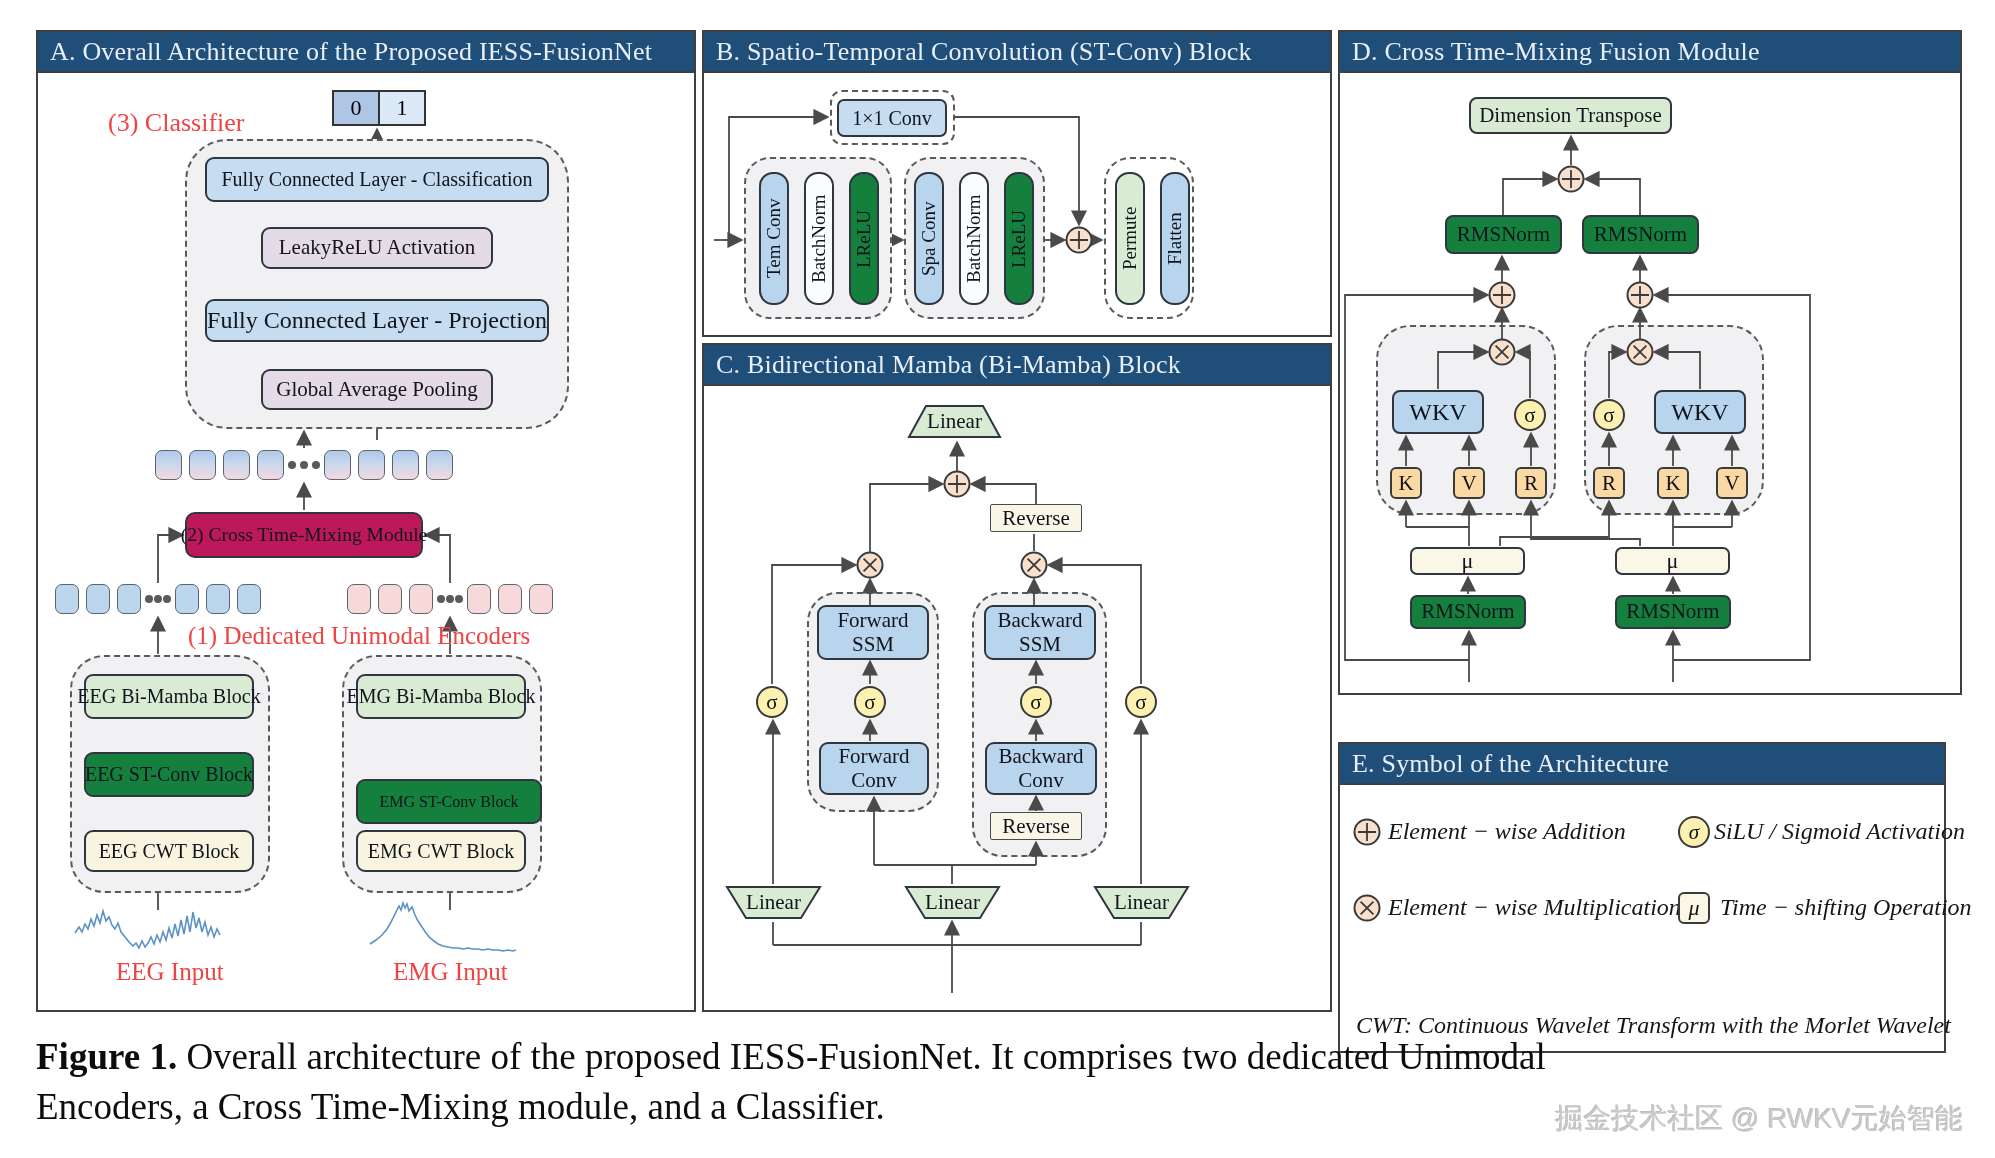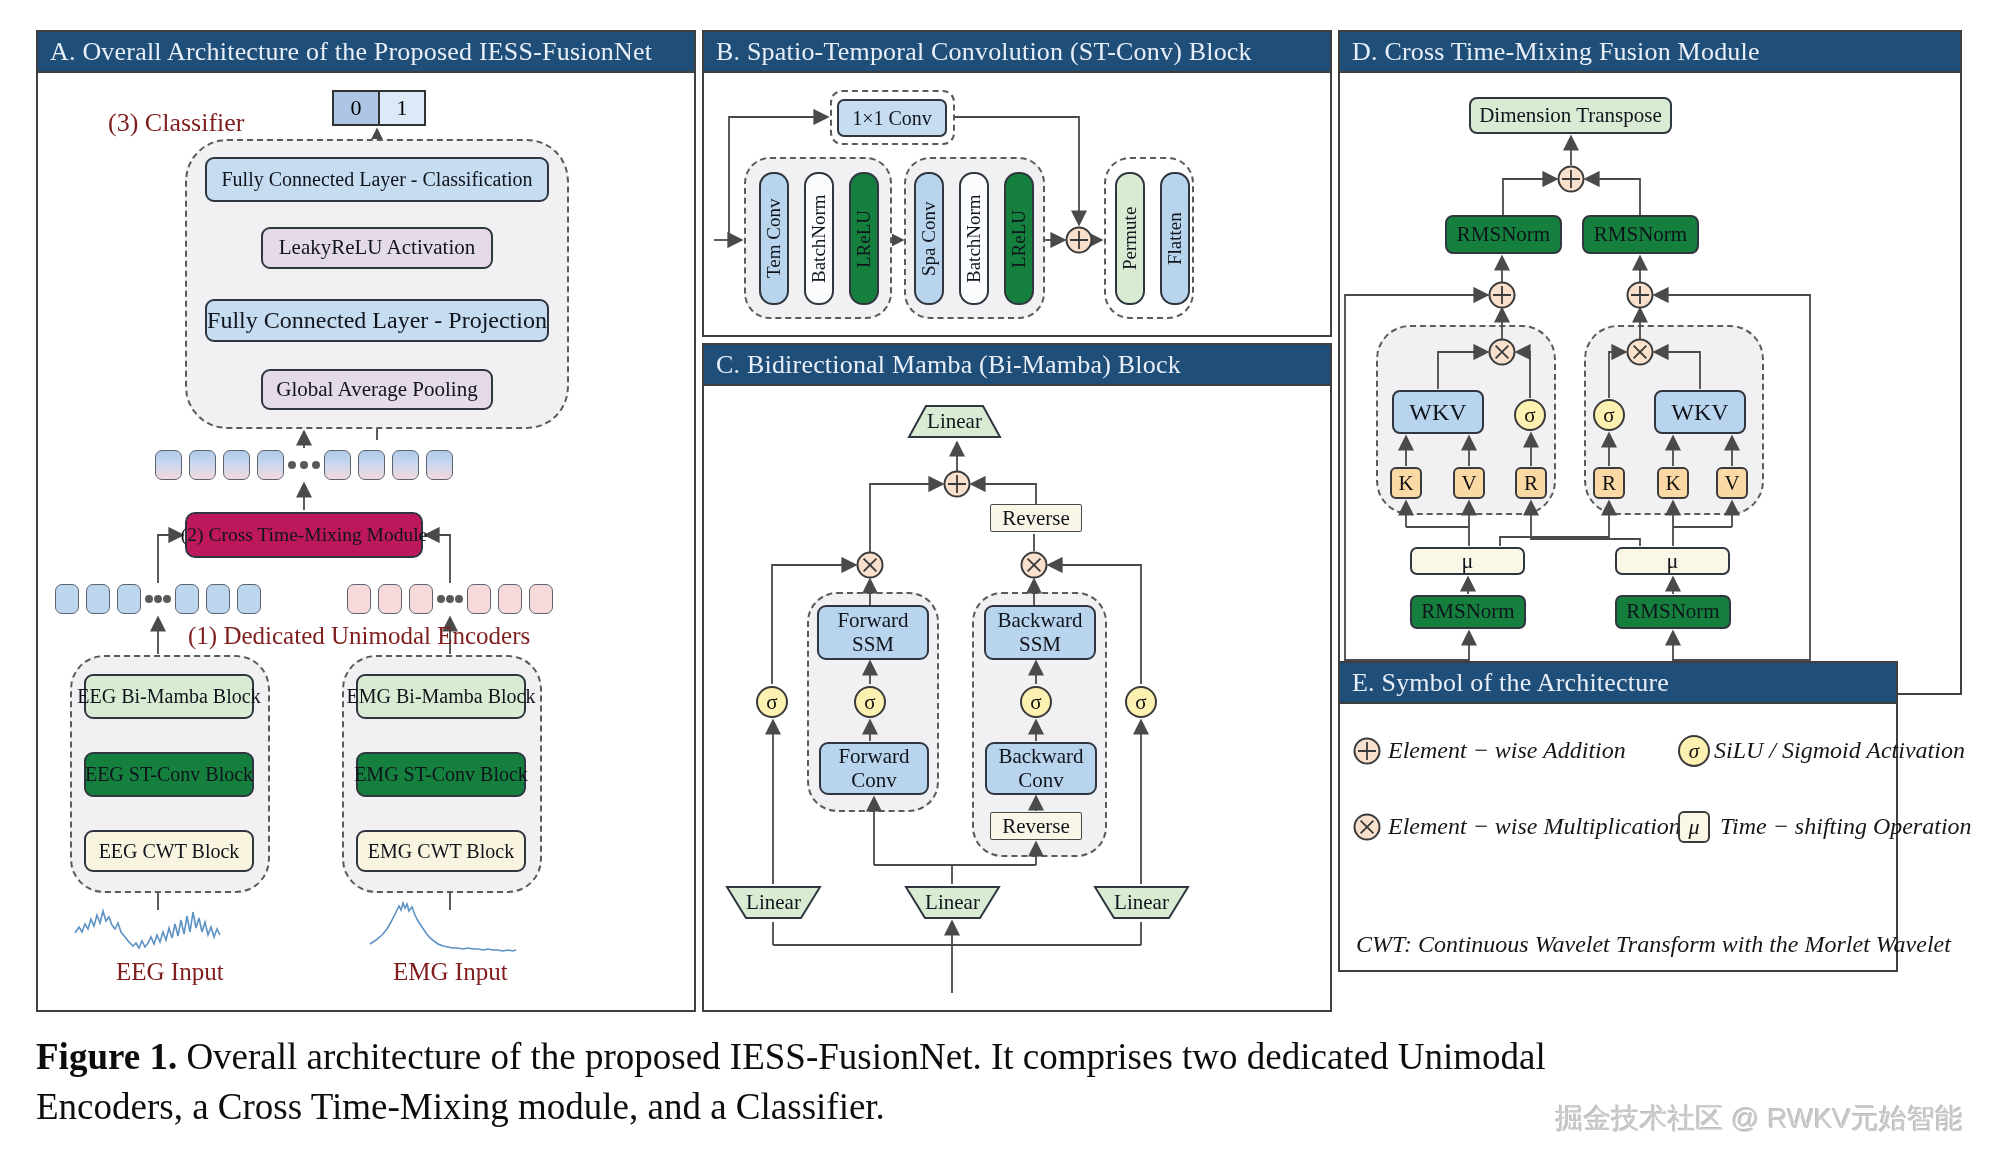--- a/index.html
+++ b/index.html
@@ -10,21 +10,21 @@
          border-bottom:2px solid #3f3f3f;box-sizing:border-box;}
   .wires{position:absolute;inset:0;pointer-events:none;}
   .box{position:absolute;box-sizing:border-box;border:2px solid #2f3640;border-radius:9px;
        display:flex;align-items:center;justify-content:center;text-align:center;
        font-size:21px;color:#10141c;line-height:1.12;}
   .nowrap{white-space:nowrap;}
   .blue{background:#c6ddf1;} .blue2{background:#b9d4ed;} .lav{background:#e4dbe6;}
   .lav2{background:#15803d;} .green{background:#d9ecd3;} .cream{background:#f8f4df;}
   .cream2{background:#faf7e6;} .orange{background:#be185d;} .whitebg{background:#fbfcfd;}
   .dashed{position:absolute;box-sizing:border-box;background:#f1f1f4;border:2px dashed #5a5a5a;}
-  .lbl{position:absolute;color:#7f1d1d;font-size:25px;white-space:nowrap;}
+  .lbl{position:absolute;color:#ef4444;font-size:25px;white-space:nowrap;}
   .vpill{position:absolute;box-sizing:border-box;border:2px solid #2f3640;border-radius:14px;
          width:30px;height:133px;display:flex;align-items:center;justify-content:center;
          writing-mode:vertical-rl;transform:rotate(180deg);font-size:19px;color:#10141c;}
   .node{position:absolute;width:28px;height:28px;}
   .sig{position:absolute;width:32px;height:32px;border-radius:50%;background:#fcf1b0;
        border:2px solid #3a3a3a;display:flex;align-items:center;justify-content:center;
        font-size:21px;box-sizing:border-box;color:#111;}
   .kvr{position:absolute;width:32px;height:32px;background:#fbd9a4;border:2px solid #3a3a3a;
        border-radius:6px;display:flex;align-items:center;justify-content:center;font-size:21px;
        box-sizing:border-box;color:#111;}
@@ -134,21 +134,21 @@
 
     <div class="lbl" style="left:150px;top:590px;">(1) Dedicated Unimodal Encoders</div>
 
     <div class="dashed" style="left:32px;top:623px;width:200px;height:238px;border-radius:34px;"></div>
     <div class="box green nowrap" style="left:46px;top:642px;width:170px;height:45px;font-size:20px;">EEG Bi-Mamba Block</div>
     <div class="box lav2 nowrap" style="left:46px;top:720px;width:170px;height:45px;font-size:20px;">EEG ST-Conv Block</div>
     <div class="box cream nowrap" style="left:46px;top:798px;width:170px;height:42px;font-size:20px;">EEG CWT Block</div>
 
     <div class="dashed" style="left:304px;top:623px;width:200px;height:238px;border-radius:34px;"></div>
     <div class="box green nowrap" style="left:318px;top:642px;width:170px;height:45px;font-size:20px;">EMG Bi-Mamba Block</div>
-    <div class="box lav2 nowrap" style="left:318px;top:720px;width:170px;height:45px;font-size:20px;">EMG ST-Conv Block</div>
+    <div class="box lav2 nowrap" style="left:318px;top:747px;width:186px;height:45px;font-size:16px;">EMG ST-Conv Block</div>
     <div class="box cream nowrap" style="left:318px;top:798px;width:170px;height:42px;font-size:20px;">EMG CWT Block</div>
 
     <svg style="position:absolute;left:35px;top:867px;" width="150" height="60" viewBox="0 0 150 60">
       <polyline fill="none" stroke="#5d92c4" stroke-width="1.6" points="2,34 6,28 9,33 12,25 15,30 18,20 21,27 24,16 27,24 30,12 33,22 36,18 39,26 42,30 45,24 48,33 52,38 56,43 60,47 63,44 66,49 69,42 72,48 75,44 78,38 81,45 84,36 87,43 90,33 93,41 96,29 99,39 102,25 105,37 108,21 111,35 114,17 117,33 120,13 123,29 126,19 129,33 132,23 135,36 138,28 141,38 144,30 147,36"></polyline>
     </svg>
     <svg style="position:absolute;left:330px;top:862px;" width="150" height="62" viewBox="0 0 150 62">
       <polyline fill="none" stroke="#5d92c4" stroke-width="1.6" points="2,50 8,46 14,41 19,35 23,28 26,22 29,16 31,12 33,16 35,9 37,14 39,10 41,17 44,13 47,21 50,27 54,33 58,39 62,44 66,47 70,50 75,52 80,53 85,54 90,54 95,55 100,54 105,55 110,55 115,56 120,55 125,56 130,56 135,57 140,56 145,57 148,56"></polyline>
     </svg>
     <div class="lbl" style="left:78px;top:926px;">EEG Input</div>
     <div class="lbl" style="left:355px;top:926px;">EMG Input</div>
@@ -390,21 +390,21 @@
     <div class="kvr" style="left:253px;top:435px;">R</div>
     <div class="kvr" style="left:317px;top:435px;">K</div>
     <div class="kvr" style="left:376px;top:435px;">V</div>
 
     <div class="box cream2 nowrap" style="left:70px;top:515px;width:115px;height:28px;border-radius:7px;font-size:22px;">μ</div>
     <div class="box cream2 nowrap" style="left:275px;top:515px;width:115px;height:28px;border-radius:7px;font-size:22px;">μ</div>
     <div class="box lav2 nowrap" style="left:70px;top:563px;width:116px;height:34px;border-radius:7px;">RMSNorm</div>
     <div class="box lav2 nowrap" style="left:275px;top:563px;width:116px;height:34px;border-radius:7px;">RMSNorm</div>
   </section>
 
-  <section class="panel" style="left:1338px;top:661px;width:560px;height:311px;">
+  <section class="panel" style="left:1338px;top:742px;width:608px;height:311px;">
     <header class="phead">
         <span>E. Symbol of the Architecture</span>
       </header>
 
     <div class="node" style="left:13px;top:74px;">
       <svg viewBox="0 0 28 28" width="28" height="28">
           <circle cx="14" cy="14" r="12.5" fill="#f8e0cc" stroke="#3a3a3a" stroke-width="2"></circle>
           <path d="M14,5 V23 M5,14 H23" stroke="#3a3a3a" stroke-width="1.8"></path>
         </svg>
     </div>

